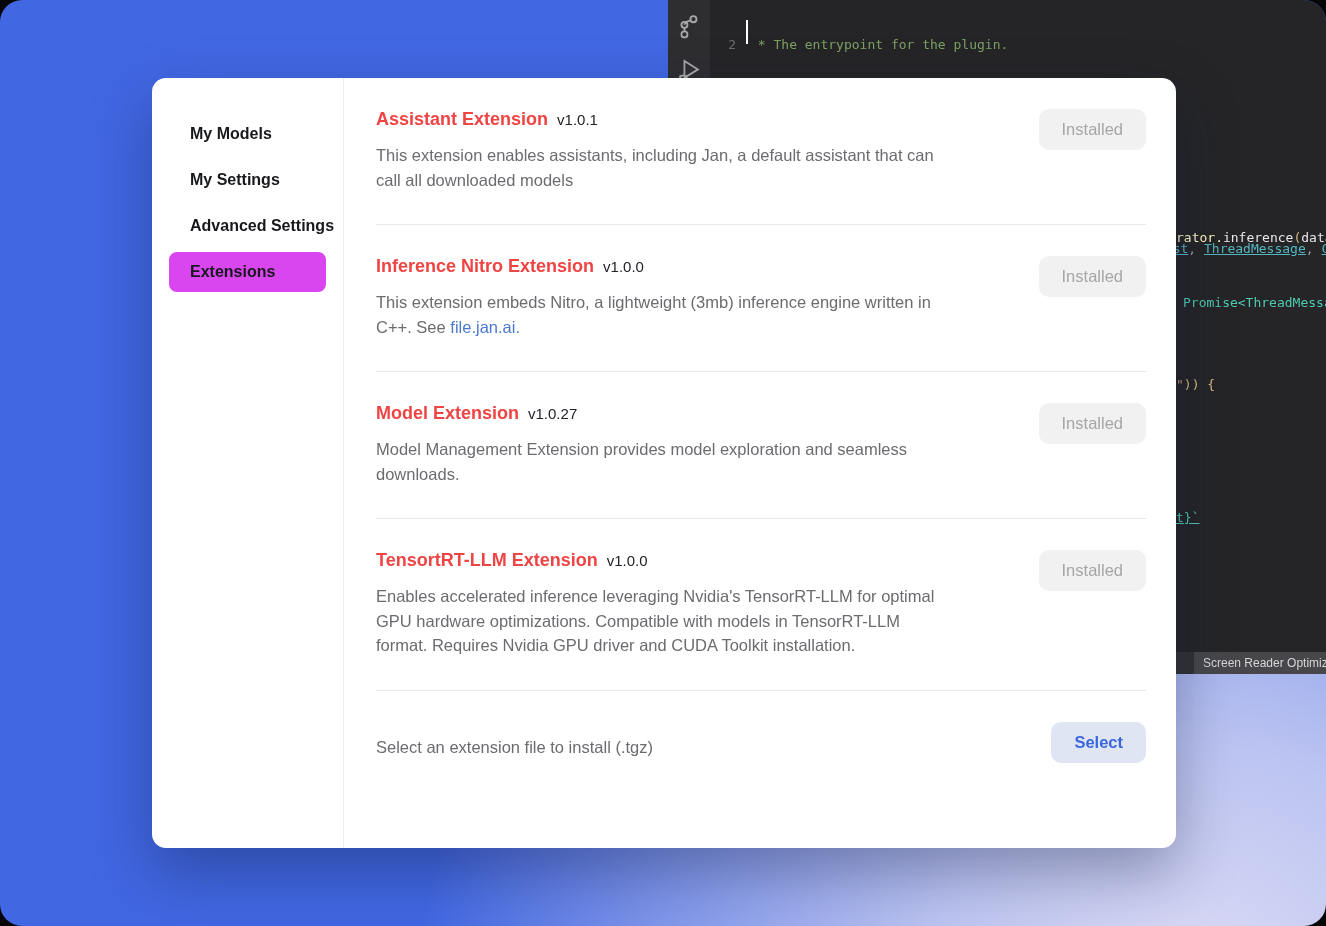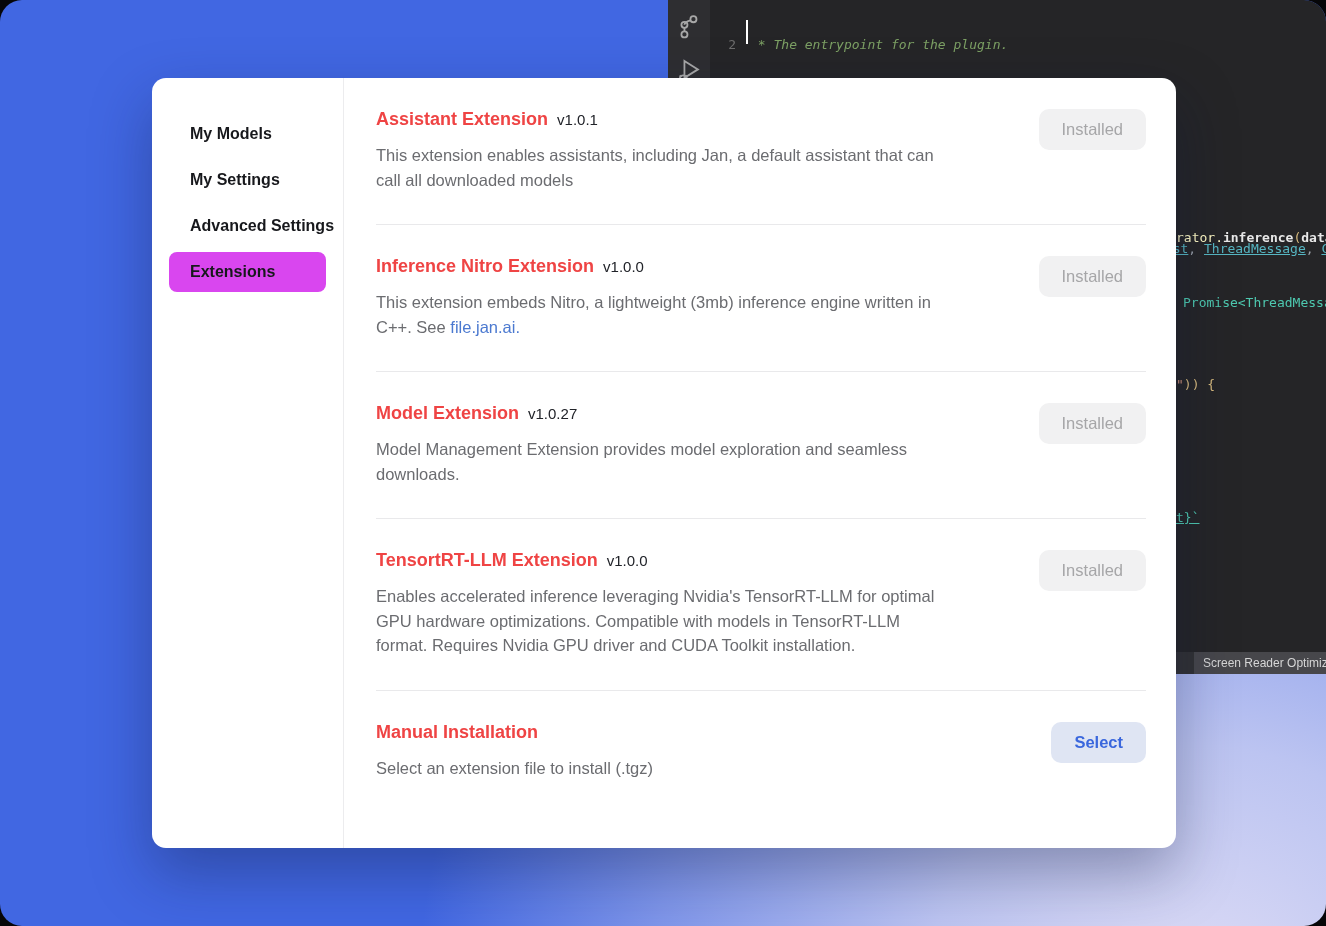--- a/index.html
+++ b/index.html
@@ -19,28 +19,28 @@
     position:absolute; left:668px; top:0; width:658px; height:674px;
     background:var(--editor-bg); overflow:hidden;
     font-family:"DejaVu Sans Mono", monospace; font-size:13px; color:#cfcfcf;
   }
   .activity-bar { position:absolute; left:0; top:0; width:42px; height:652px; background:var(--activitybar-bg); }
   .icon-btn { position:absolute; left:8px; width:27px; height:27px; color:#a8a8a8; cursor:pointer; }
   .icon-btn svg { width:100%; height:100%; }
   .code-area { position:absolute; left:42px; top:2px; right:0; line-height:17px; white-space:pre; }
   .code-line { height:17px; }
   .ln { display:inline-block; width:26px; text-align:right; color:#6d6d6d; margin-right:14px; }
-  .c-comment { color:var(--comment-green);font-style:italic; }
+  .c-comment { color:var(--comment-green); }
   .c-kw { color:var(--code-orange); }
   .c-brace { color:var(--code-yellow); }
   .c-id { color:var(--code-teal); text-decoration:underline; }
   .c-comma { color:#9aa0a8; }
   .cursor { position:absolute; left:78px; top:20px; width:2px; height:24px; background:#ffffff; }
   .frag { position:absolute; white-space:pre; }
-  .f-gray { color:#fef9c3; } .f-white { color:#e8e8e8; font-weight:bold; }
+  .f-gray { color:#fef9c3; } .f-white { color:#e8e8e8; font-weight:normal; }
   .f-yellow { color:var(--code-yellow); } .f-teal { color:#4ec9b0; }
   .f-orange { color:#ce9178; } .f-underline { text-decoration:underline; }
 
   .status-bar { position:absolute; left:0; bottom:0; width:100%; height:22px; background:var(--statusbar-bg);
     font-family:"Liberation Sans", sans-serif; font-size:12px; color:#c6c6c6; }
   .sb-go { position:absolute; left:487px; top:4px; cursor:pointer; }
   .sb-badge { position:absolute; left:526px; top:0; height:22px; line-height:22px; padding:0 9px;
     background:#47474b; color:#d6d6d6; white-space:nowrap; cursor:pointer; }
 
   
@@ -150,21 +150,20 @@
       <div class="row">
         <div class="row-text">
           <div><span class="row-title">TensortRT-LLM Extension</span><span class="row-ver">v1.0.0</span></div>
           <div class="row-desc"><span>Enables accelerated inference leveraging Nvidia's TensorRT-LLM for optimal GPU hardware optimizations. Compatible with models in TensorRT-LLM format. Requires Nvidia GPU driver and CUDA Toolkit installation.</span></div>
         </div>
         <button class="btn installed">Installed</button>
       </div>
 
       <div class="row">
         <div class="row-text">
-          <div><span class="row-title">Manual Installation</span><span class="row-ver"></span></div>
           <div class="row-desc"><span>Select an extension file to install (.tgz)</span></div>
         </div>
         <button class="btn select">Select</button>
       </div>
 
     </div>
   </div>
 </div>
 
 </body></html>

